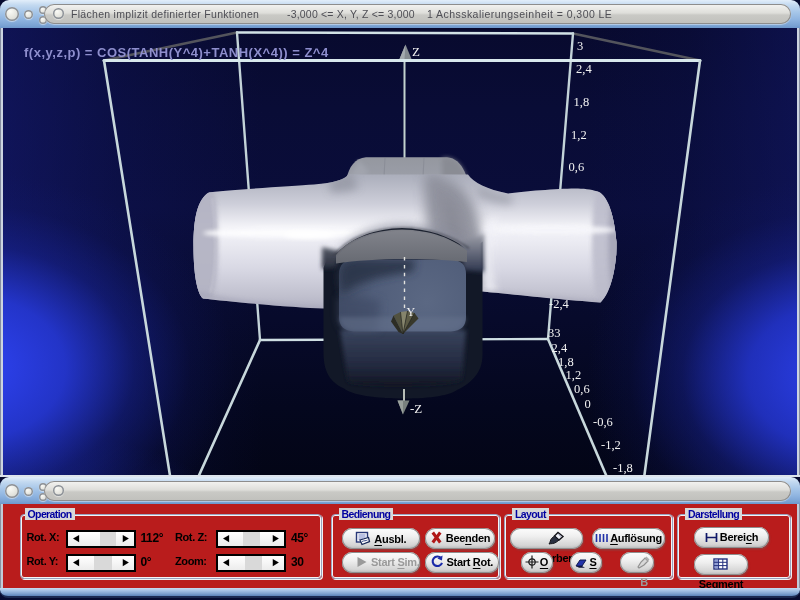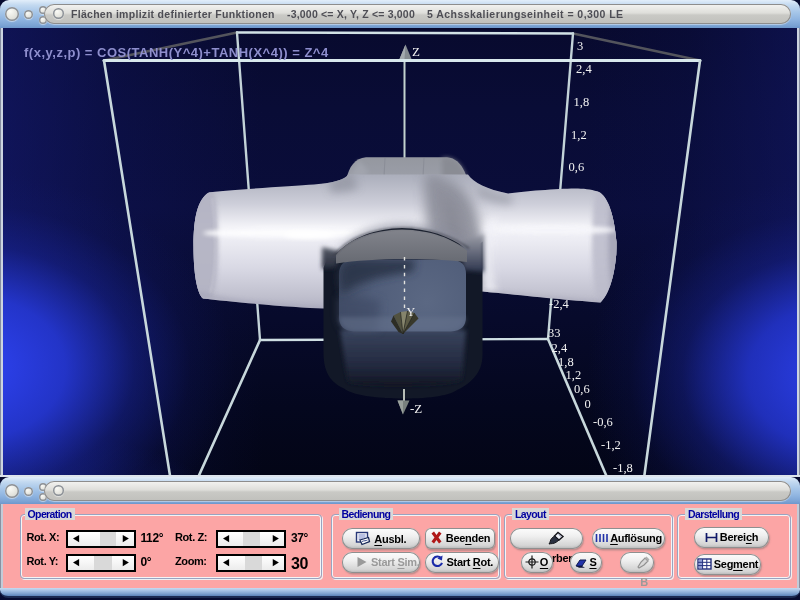--- a/index.html
+++ b/index.html
@@ -4,34 +4,34 @@
 <style>
 html,body{margin:0;padding:0;width:800px;height:600px;overflow:hidden;background:#070b30;}
 *{box-sizing:border-box;}
 body{font-family:"Liberation Sans",sans-serif;position:relative;}
 .tbar{position:absolute;left:0;width:800px;height:28px;background:linear-gradient(180deg,#e2eefa 0%,#c3d9f0 18%,#a5c5e8 45%,#8fb4e0 70%,#7ba3d4 90%,#6d97cc 100%);border-radius:9px 9px 0 0;}
 #tb1{top:0;}
 #tb2{top:477px;height:27px;border-radius:9px 9px 0 0;}
 .circ{position:absolute;border-radius:50%;background:radial-gradient(circle at 38% 32%,#fafaf6,#e2e2dc 55%,#c6c6c0 100%);box-shadow:inset 0 0 0 1.4px #8a8f96, 0 1px 1px rgba(255,255,255,.5);}
 .pill{position:absolute;left:44px;top:4px;width:747px;height:20px;border-radius:10px;background:linear-gradient(180deg,#f4f4f2 0%,#dededa 45%,#c9c9c5 55%,#c0c0bc 100%);box-shadow:inset 0 0 0 1px #8d8d8d, 0 1px 1px rgba(255,255,255,.45);}
 .pill .circ{left:9px;top:4px;width:11px;height:11px;}
-.ptxt{position:absolute;top:4px;font-size:10.5px;font-weight:bold;color:#4e4e55;letter-spacing:-0.35px;white-space:pre;}
+.ptxt{position:absolute;top:4px;font-size:10.5px;font-weight:normal;color:#4e4e55;letter-spacing:-0.35px;white-space:pre;}
 #viewport{position:absolute;left:3px;top:28px;width:794px;height:447px;overflow:hidden;
 background:
 radial-gradient(ellipse 278px 205px at -35px 340px, rgba(47,68,245,1) 0%, rgba(40,60,228,0.82) 35%, rgba(28,42,175,0.4) 60%, rgba(18,27,120,0.14) 80%, rgba(16,24,110,0) 96%),
 radial-gradient(ellipse 265px 208px at 838px 348px, rgba(45,66,240,0.98) 0%, rgba(38,57,222,0.78) 35%, rgba(27,40,168,0.36) 60%, rgba(17,25,115,0.13) 80%, rgba(15,22,105,0) 96%),
 linear-gradient(90deg, rgba(22,28,122,0.5) 0px, rgba(18,24,106,0.25) 120px, rgba(10,14,60,0) 260px),
 linear-gradient(270deg, rgba(20,26,114,0.42) 0px, rgba(14,19,85,0.2) 110px, rgba(10,14,60,0) 210px),
 radial-gradient(ellipse 225px 115px at 65px 490px, rgba(28,42,185,0.4) 0%, rgba(12,18,80,0) 70%),
 linear-gradient(180deg,#080a2e 0%,#090c36 18%,#0a0d3a 40%,#070a2b 65%,#04071e 85%,#030516 100%);}
 #vsvg{position:absolute;left:-3px;top:-28px;}
 .sideL{position:absolute;left:0;top:28px;width:3px;height:449px;background:linear-gradient(90deg,#858da0 0px,#858da0 1px,#ccd4e0 1px,#ccd4e0 3px);}
 .sideR{position:absolute;left:797px;top:28px;width:3px;height:449px;background:linear-gradient(90deg,#ccd4e0 0px,#ccd4e0 2px,#858da0 2px,#858da0 3px);}
 #sep{position:absolute;left:0;top:475px;width:800px;height:2px;background:#dde4ec;}
-#panel{position:absolute;left:0;top:504px;width:800px;height:84px;background:#fca5a5;border-left:3px solid #c2cbd8;border-right:3px solid #c2cbd8;}
+#panel{position:absolute;left:0;top:504px;width:800px;height:84px;background:#b91c1c;border-left:3px solid #c2cbd8;border-right:3px solid #c2cbd8;}
 #bbar{position:absolute;left:0;top:588px;width:800px;height:10px;background:linear-gradient(180deg,#c7daf0 0%,#a3c0e4 35%,#7fa2d0 70%,#5c82b8 100%);border-radius:0 0 8px 8px;border-bottom:2px solid #1b2a52;}
 .grp{position:absolute;top:10px;height:65px;border:1px solid #9aa3c0;border-radius:4px;box-shadow:inset 0 0 0 1px #f4f4f6, 1px 1px 0 #f0f0f2;}
 .gtit{position:absolute;top:-7px;left:7px;background:#d8d8d8;padding:0 3px;font-size:10.5px;font-weight:bold;color:#0000a0;letter-spacing:-0.6px;}
 .lbl{position:absolute;font-size:11px;font-weight:bold;color:#000;letter-spacing:-0.4px;white-space:pre;}
 .sbar{position:absolute;width:70px;height:18px;border:2px solid #000;background:linear-gradient(180deg,#ffffff,#ececec);}
 .sbar .ar{position:absolute;top:0.5px;font-size:8px;color:#000;line-height:13px;transform:scaleY(1.15);}
 .thumb{position:absolute;top:0;height:14px;background:#d9d9d9;}
 .btn{position:absolute;height:21px;border-radius:10px;background:linear-gradient(180deg,#fdfdfd 0%,#efefef 40%,#d9d9d9 75%,#cfcfcf 100%);box-shadow:inset 0 0 0 1px #8f8f8f, inset 0 -2px 2px rgba(120,120,120,.25), 1px 1.5px 1.5px rgba(100,100,100,.4);font-size:11px;font-weight:bold;color:#000;text-align:center;letter-spacing:-0.3px;}
 .btn span{position:relative;}
 .btn.dis{color:#9a9a9a;padding-left:14px;}
@@ -246,21 +246,21 @@
 
 <div class="tbar" id="tb1">
  <div class="circ" style="left:5px;top:7px;width:14px;height:14px;"></div>
  <div class="circ" style="left:24px;top:10px;width:9px;height:9px;"></div>
  <div class="circ" style="left:38.5px;top:5.5px;width:8px;height:8px;"></div>
  <div class="circ" style="left:38.5px;top:16px;width:8px;height:8px;"></div>
  <div class="pill">
       <div class="circ"></div>
    <div class="ptxt" style="left:27px;letter-spacing:0.29px;">Flächen implizit definierter Funktionen</div>
    <div class="ptxt" style="left:243px;letter-spacing:0.19px;">-3,000 &lt;= X, Y, Z &lt;= 3,000</div>
-   <div class="ptxt" style="left:383px;letter-spacing:0.45px;">5 Achsskalierungseinheit = 0,300 LE</div>
+   <div class="ptxt" style="left:383px;letter-spacing:0.45px;">1 Achsskalierungseinheit = 0,300 LE</div>
  </div>
 </div>
 
 <div class="tbar" id="tb2">
  <div class="circ" style="left:5px;top:7px;width:14px;height:14px;"></div>
  <div class="circ" style="left:24px;top:10px;width:9px;height:9px;"></div>
  <div class="circ" style="left:38.5px;top:5.5px;width:8px;height:8px;"></div>
  <div class="circ" style="left:38.5px;top:16px;width:8px;height:8px;"></div>
  <div class="pill">
       <div class="circ"></div>
@@ -300,30 +300,30 @@
       <div class="thumb" style="left:25px;width:17px;"></div>
       <span class="ar" style="right:5px;">▶</span>
     </div>
  <div class="sbar" style="left:213px;top:49.5px;">
       <span class="ar" style="left:5px;">◀</span>
       <div class="thumb" style="left:27px;width:17px;"></div>
       <span class="ar" style="right:5px;">▶</span>
     </div>
  <div class="lbl" style="left:137.5px;top:27px;font-size:12px;">112°</div>
  <div class="lbl" style="left:137.5px;top:51px;font-size:12px;">0°</div>
- <div class="lbl" style="left:288px;top:27px;font-size:12px;">37°</div>
- <div class="lbl" style="left:288px;top:51px;font-size:16px;">30</div>
+ <div class="lbl" style="left:288px;top:27px;font-size:12px;">45°</div>
+ <div class="lbl" style="left:288px;top:51px;font-size:12px;">30</div>
 
  <div class="btn" style="left:339px;top:23.5px;width:77.5px;line-height:20px;"><svg width="16" height="15" style="position:relative;top:3px;margin-right:3px;" viewBox="0 0 16 15">
         <rect x="1.5" y="1.5" width="11" height="9.5" fill="#f8f8fc" stroke="#283878" stroke-width="1.4"></rect>
         <path d="M3.5 4 L10.5 4 M3.5 6 L10.5 6 M3.5 8 L8 8" stroke="#7888c8" stroke-width="1.1"></path>
         <path d="M5 9 L13.5 6.5 L14.5 10.5 L7 13.5 Z" fill="#ffffff" stroke="#182858" stroke-width="1.3"></path>
         <path d="M7 10.5 C9 9.5,11 10,12.5 9" stroke="#384888" stroke-width="1" fill="none"></path>
       </svg><span><u>A</u>usbl.</span></div>
- <div class="btn" style="left:422px;top:23.5px;width:70px;line-height:20px;border-radius:6px;"><svg width="13" height="13" style="position:relative;top:2px;margin-right:3px;" viewBox="0 0 13 13">
+ <div class="btn" style="left:422px;top:23.5px;width:70px;line-height:20px;"><svg width="13" height="13" style="position:relative;top:2px;margin-right:3px;" viewBox="0 0 13 13">
         <path d="M1.5 2.5 L4 0.5 L6.5 4 L9 0.5 L11.5 2.5 L8.5 6.5 L11.5 10.5 L9 12.5 L6.5 9 L4 12.5 L1.5 10.5 L4.5 6.5 Z" fill="#b01818"></path>
       </svg><span>Bee<u>n</u>den</span></div>
  <div class="btn dis" style="left:339px;top:48px;width:77.5px;line-height:20px;"><svg width="12" height="12" style="position:relative;top:2px;margin-right:3px;" viewBox="0 0 12 12">
         <path d="M1.5 1 L10.5 6 L1.5 11 Z" fill="#9a9a9a"></path>
       </svg><span>Start <u>S</u>im.</span></div>
  <div class="btn" style="left:422px;top:48px;width:73.5px;line-height:20px;"><svg width="14" height="13" style="position:relative;top:2px;margin-right:2px;" viewBox="0 0 14 13">
         <path d="M11 3 A 4.8 4.8 0 1 0 12 7.8" fill="none" stroke="#1a2aa8" stroke-width="2.1"></path>
         <path d="M12.6 0.5 L11.9 5.4 L7.4 3.5 Z" fill="#1a2aa8"></path>
       </svg><span>Start <u>R</u>ot.</span></div>
 
@@ -344,21 +344,21 @@
         <path d="M2 10 L5 11.8 L11 11.8 L8 10 Z" fill="#0e1540"></path>
       </svg><span><u>S</u></span></div>
  <div class="btn dis" style="left:617px;top:48px;width:34px;line-height:20px;"><svg width="15" height="13" style="position:relative;top:3px;margin-right:1px;" viewBox="0 0 15 13">
         <path d="M2 11 L5 6 L9 2 L12 5 L8 9 L3 12 Z" fill="#d8d8d8" stroke="#909090" stroke-width="1.2"></path>
         <path d="M9 2 L12 5 L13.5 3.5 L10.5 0.5 Z" fill="#b0b0b0"></path>
       </svg><span><u>B</u></span></div>
 
  <div class="btn" style="left:691px;top:23px;width:75px;line-height:20px;"><svg width="13" height="11" style="position:relative;top:2px;margin-right:2px;" viewBox="0 0 13 11">
         <path d="M1.5 1 L1.5 10 M11.5 1 L11.5 10 M1.5 5.5 L11.5 5.5" stroke="#101868" stroke-width="1.7"></path>
       </svg><span>Berei<u>c</u>h</span></div>
- <div class="btn" style="left:691px;top:50px;width:67px;line-height:20px;"><svg width="15" height="12" style="position:relative;top:2px;margin-right:2px;" viewBox="0 0 15 12">
+ <div class="btn" style="left:691px;top:50px;width:54px;line-height:20px;"><svg width="15" height="12" style="position:relative;top:2px;margin-right:2px;" viewBox="0 0 15 12">
         <rect x="1" y="1" width="13" height="10" fill="#fff" stroke="#24307e" stroke-width="1.4"></rect>
         <rect x="1.7" y="1.7" width="3.6" height="8.6" fill="#93a0d6"></rect>
         <path d="M1 4.3 L14 4.3 M1 7.6 L14 7.6 M5.6 1 L5.6 11 M9.8 1 L9.8 11" stroke="#24307e" stroke-width="1"></path>
       </svg><span>Seg<u>m</u>ent</span></div>
 </div>
 <div style="position:absolute;left:0;top:504px;width:1px;height:84px;background:#8a90a0;"></div>
 <div style="position:absolute;left:799px;top:504px;width:1px;height:84px;background:#8a90a0;"></div>
 <div id="bbar"></div>
 
 </body></html>

